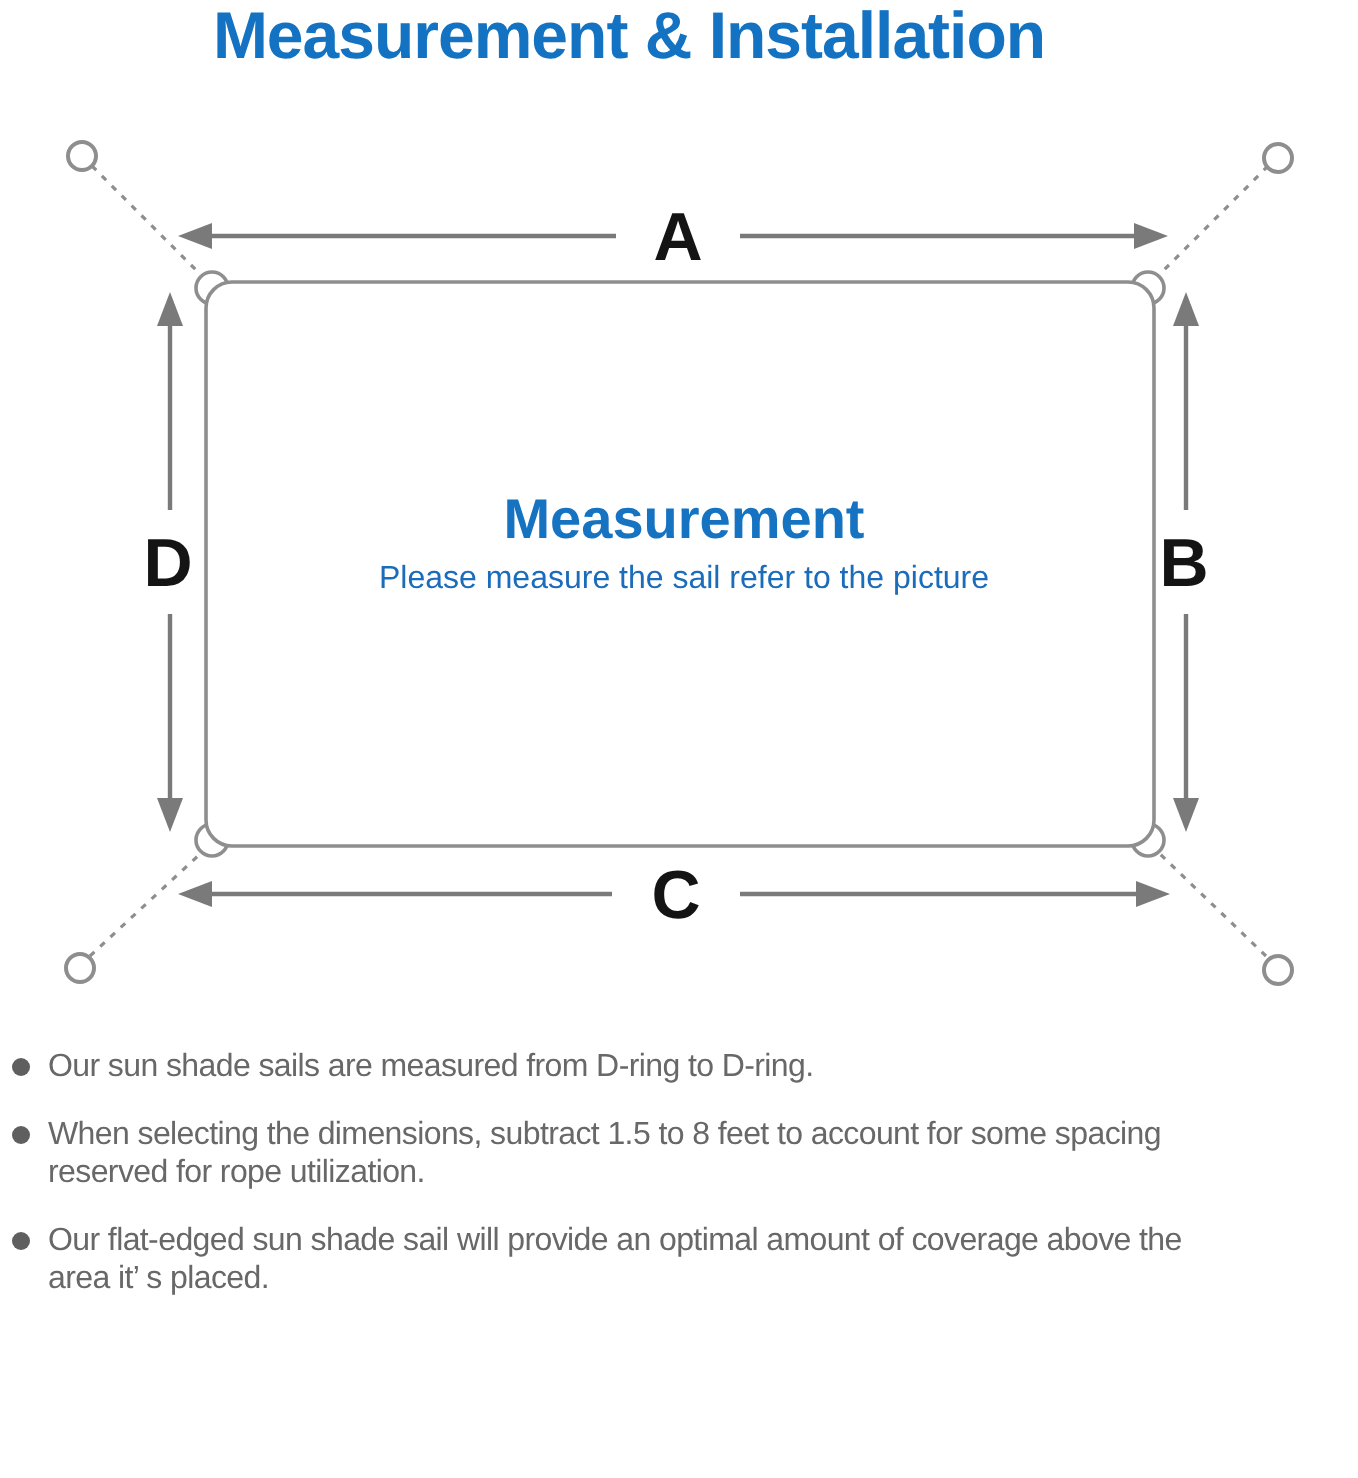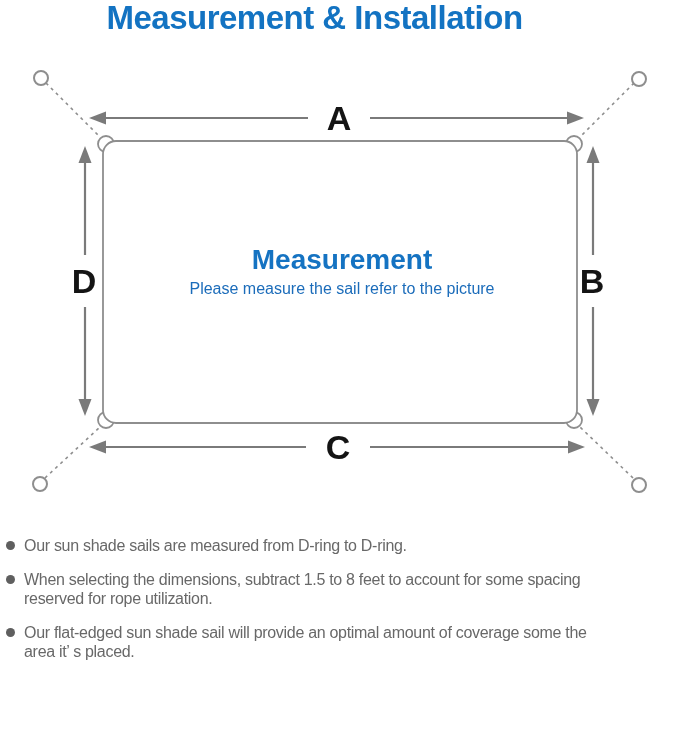--- a/index.html
+++ b/index.html
@@ -18,21 +18,21 @@
   }
 
   .diagram-wrap { width: 679px; height: 465px; margin-top: 10px; position: relative; }
   svg text { font-family: "Liberation Sans", sans-serif; }
   .dim-letter { font-size: 34px; font-weight: 700; fill: #141414; }
   .center-title { font-size: 28px; font-weight: 700; fill: #1573c2; }
   .center-sub { font-size: 16px; fill: #1b6cba; }
 
   .notes {
     list-style: none;
-    margin: 25px 0 0 0;
+    margin: 13px 0 0 0;
     padding: 0 13px 0 6px;
   }
   .notes li {
     display: flex; align-items: flex-start; gap: 9px;
     margin-bottom: 15px;
     color: #686868;
     font-size: 16px; line-height: 19px; letter-spacing: -0.3px;
   }
   .bullet-dot {
     flex: 0 0 auto;
@@ -112,17 +112,17 @@
     <li>
       <span class="bullet-dot"></span>
       <span>Our sun shade sails are measured from D-ring to D-ring.</span>
     </li>
     <li>
       <span class="bullet-dot"></span>
       <span>When selecting the dimensions, subtract 1.5 to 8 feet to account for some spacing reserved for rope utilization.</span>
     </li>
     <li>
       <span class="bullet-dot"></span>
-      <span>Our flat-edged sun shade sail will provide an optimal amount of coverage some the area it’ s placed.</span>
+      <span>Our flat-edged sun shade sail will provide an optimal amount of coverage above the area it’ s placed.</span>
     </li>
   </ul>
 
 </div>
 
 </body></html>

